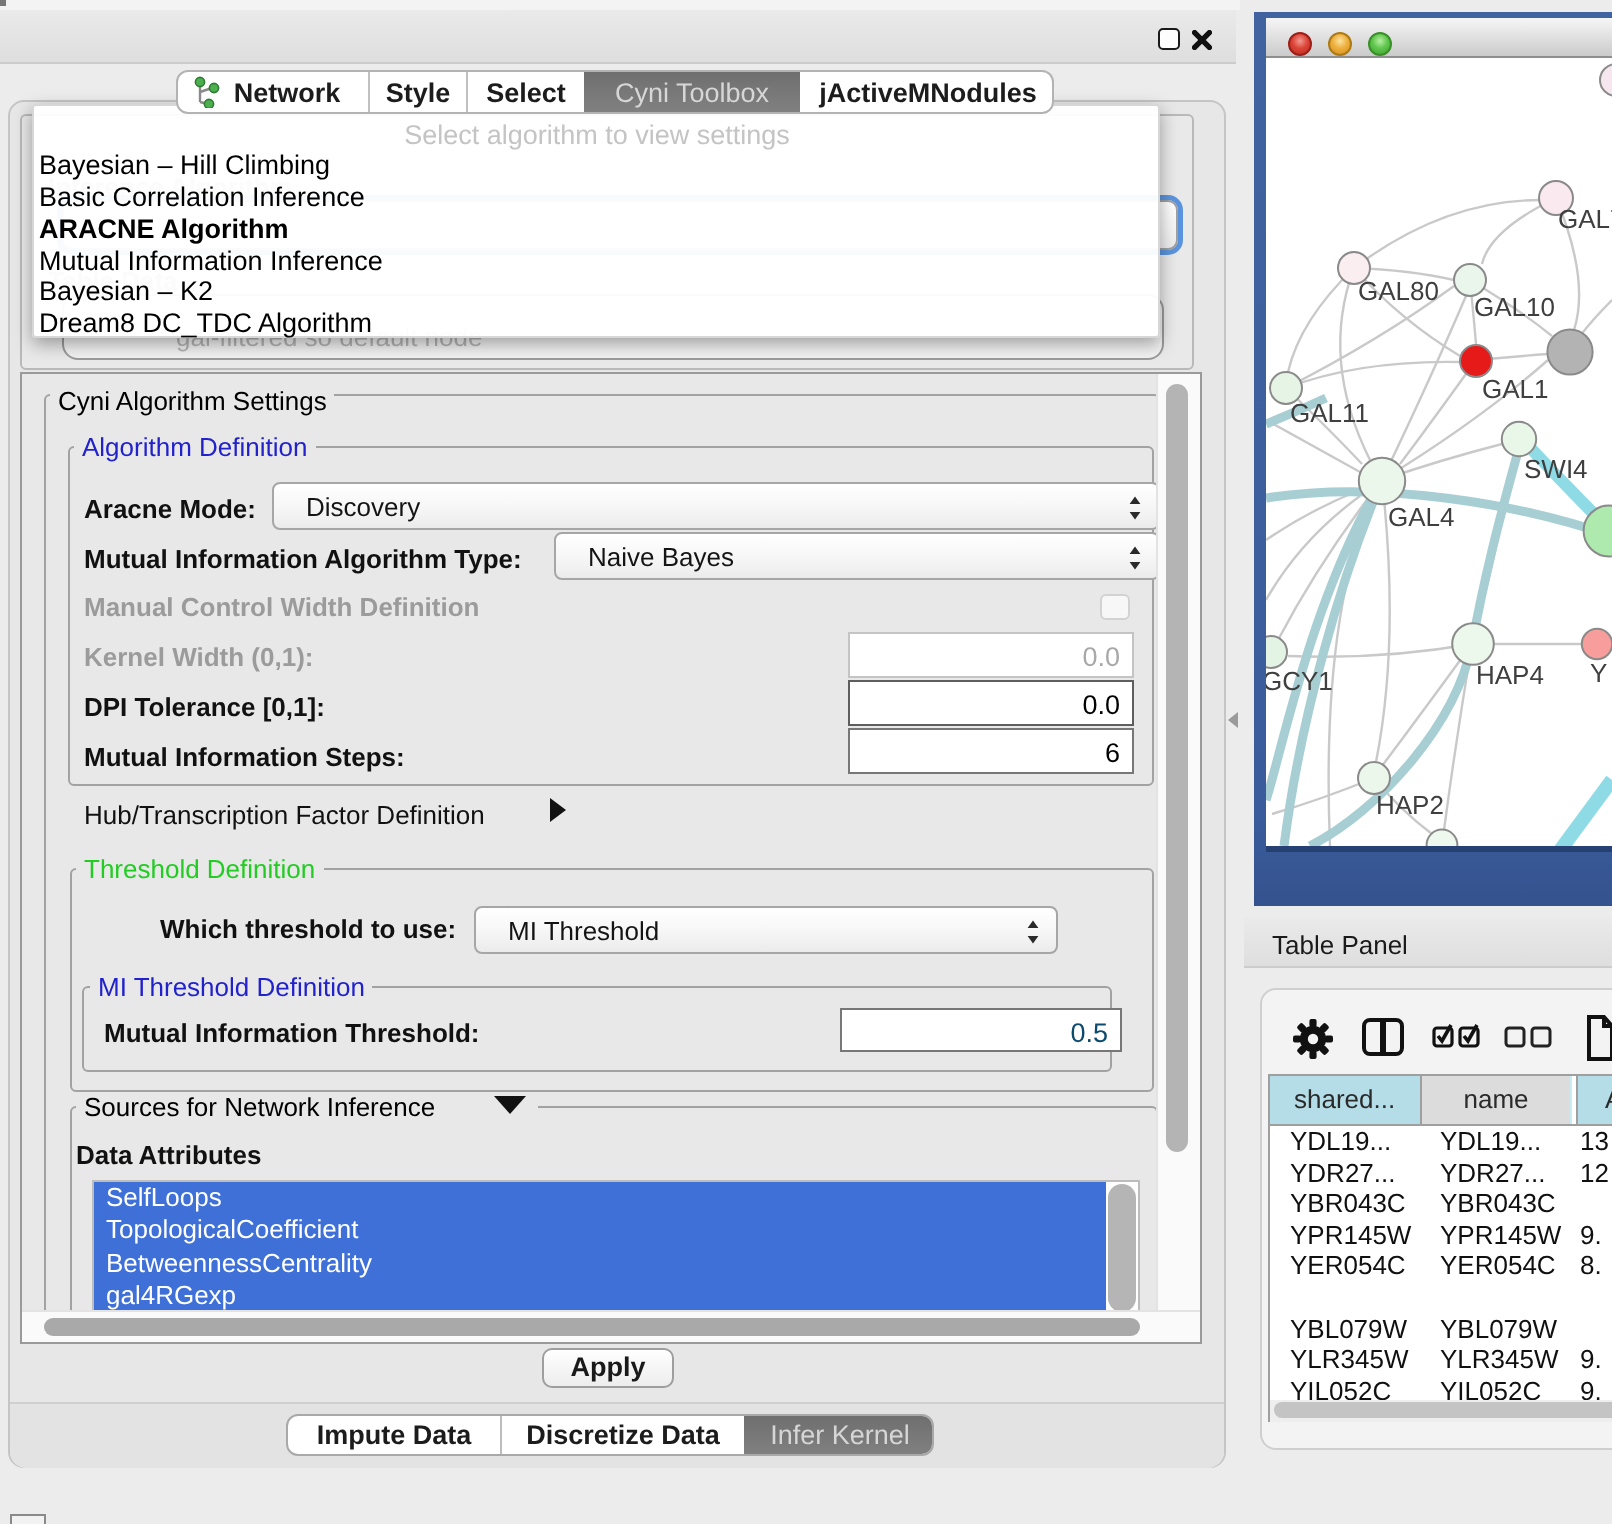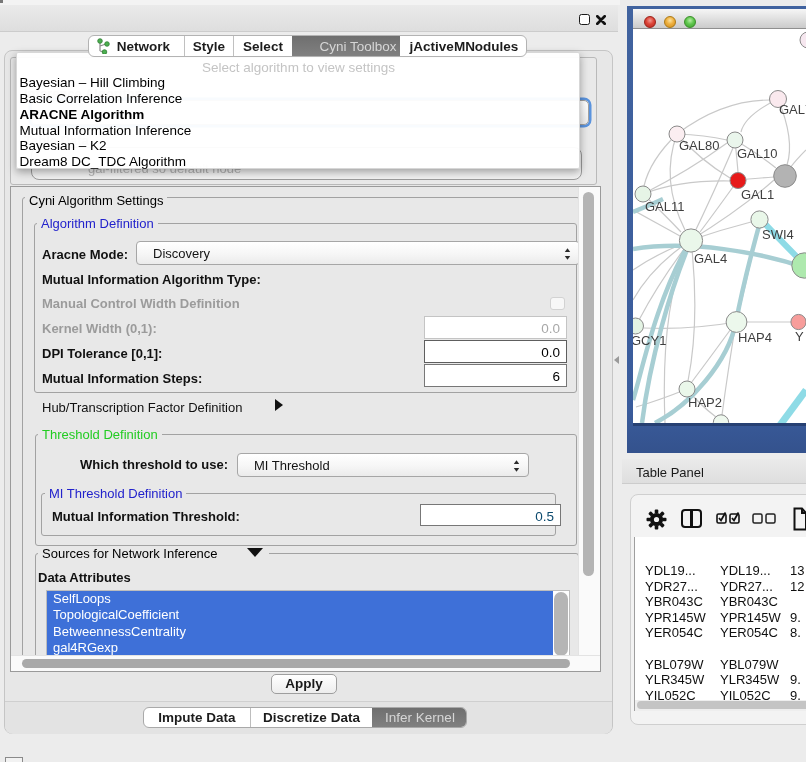--- a/index.html
+++ b/index.html
@@ -33,21 +33,21 @@
 
 <div class="abs" style="left:4px;top:50px;width:609px;height:684px;background:#e7e7e7;border:1px solid #c5c5c5;border-radius:8px;box-sizing:border-box;"></div>
 
 <div class="abs" style="z-index:30;left:88px;top:35px;width:439px;height:22px;background:#ffffff;border:1px solid #b3b3b3;border-radius:6px;box-sizing:border-box;overflow:hidden;">
   <div class="abs" style="left:95px;top:0;width:1px;height:22px;background:#c0c0c0;"></div>
   <div class="abs" style="left:144px;top:0;width:1px;height:22px;background:#c0c0c0;"></div>
   <div class="abs" style="left:203px;top:0;width:108px;height:22px;background:linear-gradient(#6f6f6f,#828282);"></div>
   <div class="abs" style="left:0;top:0;width:95px;height:22px;font-size:13.5px;font-weight:bold;color:#1c1c1c;text-align:center;line-height:21px;padding-left:14px;box-sizing:border-box;">Network</div>
   <div class="abs" style="left:96px;top:0;width:48px;height:22px;font-size:13.5px;font-weight:bold;color:#1c1c1c;text-align:center;line-height:21px;">Style</div>
   <div class="abs" style="left:145px;top:0;width:58px;height:22px;font-size:13.5px;font-weight:bold;color:#1c1c1c;text-align:center;line-height:21px;">Select</div>
-  <div class="abs" style="left:203px;top:0;width:108px;height:22px;font-size:13.5px;color:#d6d6d6;text-align:center;line-height:21px;padding-left:12px;">Cyni Toolbox</div>
+  <div class="abs" style="left:203px;top:0;width:108px;height:22px;font-size:13.5px;color:#d6d6d6;text-align:center;line-height:21px;">Cyni Toolbox</div>
   <div class="abs" style="left:311px;top:0;width:128px;height:22px;font-size:13.5px;font-weight:bold;color:#1c1c1c;text-align:center;line-height:21px;">jActiveMNodules</div>
 </div>
 
 <svg class="abs" style="z-index:31;left:96px;top:37px;" width="16" height="17" viewBox="0 0 16 17">
   <path d="M4 5 L4 14 M4 9 L10 7 M4 14 L8 15" stroke="#8a8a8a" stroke-width="1.2" fill="none"></path>
   <circle cx="4" cy="4" r="2.3" fill="#4caf50" stroke="#2e7d32" stroke-width="0.8"></circle>
   <circle cx="11" cy="7" r="2.3" fill="#4caf50" stroke="#2e7d32" stroke-width="0.8"></circle>
   <circle cx="8.5" cy="15" r="2.3" fill="#4caf50" stroke="#2e7d32" stroke-width="0.8"></circle>
 </svg>
 
@@ -69,20 +69,27 @@
 
   <div class="abs b13" style="left:31px;top:60px;">Aracne Mode:</div>
   <div class="combo" style="left:125px;top:54px;width:444px;height:24px;">
     <div class="txt">Discovery</div>
     <svg class="step" width="7" height="14" viewBox="0 0 7 14">
           <path d="M3.5 1.2 L6.2 5 L0.8 5 Z" fill="#2a2a2a"></path>
           <path d="M3.5 12.8 L6.2 9 L0.8 9 Z" fill="#2a2a2a"></path>
         </svg>
   </div>
   <div class="abs b13" style="left:31px;top:85px;">Mutual Information Algorithm Type:</div>
+  <div class="combo" style="left:266px;top:79px;width:303px;height:24px;">
+    <div class="txt">Naive Bayes</div>
+    <svg class="step" width="7" height="14" viewBox="0 0 7 14">
+          <path d="M3.5 1.2 L6.2 5 L0.8 5 Z" fill="#2a2a2a"></path>
+          <path d="M3.5 12.8 L6.2 9 L0.8 9 Z" fill="#2a2a2a"></path>
+        </svg>
+  </div>
   <div class="abs b13" style="left:31px;top:109px;color:#9b9b9b;">Manual Control Width Definition</div>
   <div class="abs" style="left:539px;top:110px;width:13px;height:11px;border:1px solid #d2d2d2;border-radius:3px;background:#f7f7f7;"></div>
   <div class="abs b13" style="left:31px;top:134px;color:#9b9b9b;">Kernel Width (0,1):</div>
   <div class="fld" style="left:413px;top:129px;width:143px;height:23px;border:1px solid #c4c4c4;color:#a8a8a8;">0.0</div>
   <div class="abs b13" style="left:31px;top:159px;">DPI Tolerance [0,1]:</div>
   <div class="fld" style="left:413px;top:153px;width:143px;height:23px;border:1.5px solid #5e5e5e;color:#000;">0.0</div>
   <div class="abs b13" style="left:31px;top:184px;">Mutual Information Steps:</div>
   <div class="fld" style="left:413px;top:177px;width:143px;height:23px;border:1px solid #777;color:#000;">6</div>
 
   <div class="abs r13" style="left:31px;top:213px;">Hub/Transcription Factor Definition</div>
@@ -263,20 +270,27 @@
 <svg class="abs" style="left:752px;top:513px;" width="26" height="11" viewBox="0 0 26 11">
  <rect x="1" y="1" width="9" height="9" rx="1.5" fill="none" stroke="#222" stroke-width="1.5"></rect>
  <rect x="14" y="1" width="9" height="9" rx="1.5" fill="none" stroke="#222" stroke-width="1.5"></rect>
 </svg>
 <svg class="abs" style="left:793px;top:507px;" width="13" height="24" viewBox="0 0 13 24">
  <path d="M1.5 1.5 L9 1.5 L13 6 L13 22.5 L1.5 22.5 Z M9 1.5 L9 6 L13 6" fill="none" stroke="#111" stroke-width="2"></path>
 </svg>
 
 <div class="abs" style="left:634px;top:537px;width:172px;height:174px;background:#ffffff;border-left:1px solid #9f9f9f;box-sizing:border-box;overflow:hidden;">
 
+  <div class="abs" style="left:0;top:0;width:172px;height:26px;border-top:1px solid #9f9f9f;border-bottom:1px solid #9f9f9f;box-sizing:border-box;">
+    <div class="abs" style="left:0;top:0;width:74.6px;height:24px;background:#b5dde8;border-right:1px solid #9f9f9f;text-align:center;font-size:13px;color:#2a2a2a;line-height:24px;">shared...</div>
+    <div class="abs" style="left:75.6px;top:0;width:74.9px;height:24px;background:#dcdcdc;border-right:1px solid #c9edf7;text-align:center;font-size:13px;color:#2a2a2a;line-height:24px;">name</div>
+    <div class="abs" style="left:152.5px;top:0;width:20px;height:24px;background:#b5dde8;border-left:1px solid #9f9f9f;font-size:13px;color:#2a2a2a;line-height:24px;">
+        <span style="position:absolute;left:14px;">A</span>
+      </div>
+  </div>
   <div class="abs" id="trows" style="left:0;top:26px;width:172px;height:132px;font-size:13px;color:#101010;">
     <div class="abs" style="left:0;top:0px;width:172px;height:15.6px;line-height:15.6px;">
         <span class="abs" style="left:10px;">YDL19...</span>
         <span class="abs" style="left:85px;">YDL19...</span>
         <span class="abs" style="left:155px;">13</span>
       </div>
     <div class="abs" style="left:0;top:15.6px;width:172px;height:15.6px;line-height:15.6px;">
         <span class="abs" style="left:10px;">YDR27...</span>
         <span class="abs" style="left:85px;">YDR27...</span>
         <span class="abs" style="left:155px;">12</span>

